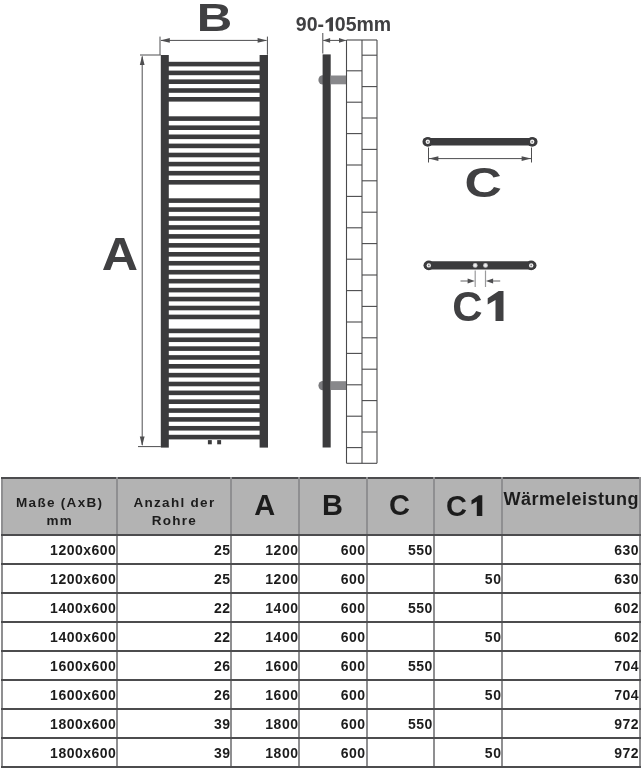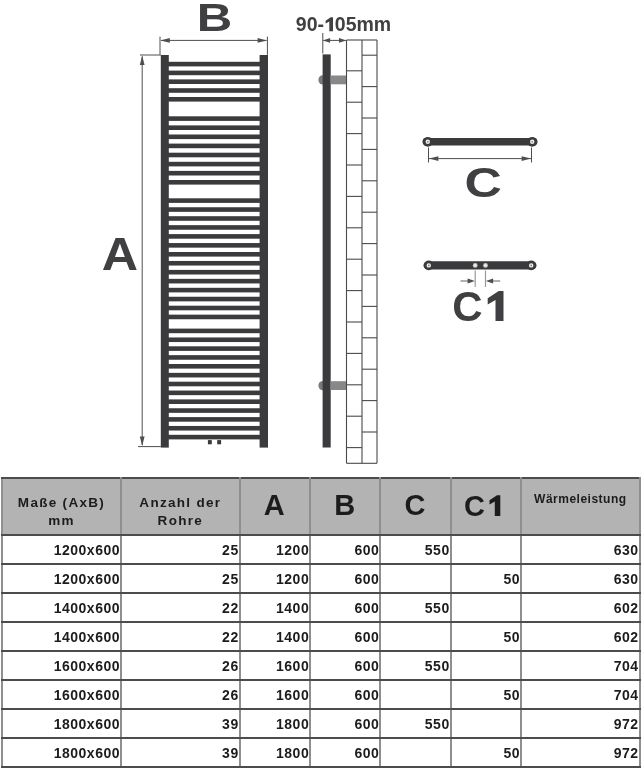--- a/index.html
+++ b/index.html
@@ -5,21 +5,21 @@
 #page{position:relative;width:641px;height:768px;background:#ffffff;overflow:hidden;
   font-family:'Liberation Sans',sans-serif;}
 table{position:absolute;left:1px;top:477px;border-collapse:collapse;table-layout:fixed;
   font-family:'Liberation Sans',sans-serif;}
 td,th{border-top:2px solid #4c4c4e;border-bottom:2px solid #4c4c4e;
   border-left:2px solid #8f8f91;border-right:2px solid #8f8f91;
   text-align:center;vertical-align:middle;font-weight:bold;color:#1c1c1c;padding:0;}
 thead th{background:#b3b3b3;font-size:13.5px;line-height:18px;letter-spacing:1.3px;}
 thead th.two{padding-top:10px;}
 thead th.big{font-size:29px;padding-bottom:3px;}
-thead th.wl{font-size:12px;letter-spacing:0.5px;padding-bottom:16px;}
+thead th.wl{font-size:18px;letter-spacing:0.5px;padding-bottom:16px;}
 td{font-size:14px;letter-spacing:0.5px;text-align:right;}
 </style></head>
 <body>
 <div id="page">
 <svg width="641" height="477" viewBox="0 0 641 477" style="position:absolute;left:0;top:0">
 <rect x="160.8" y="55.0" width="8" height="392.6" fill="#3b3b3d"></rect>
 <rect x="259.6" y="55.0" width="8.4" height="392.6" fill="#3b3b3d"></rect>
 <rect x="167" y="61.80" width="94" height="4.6" fill="#3b3b3d"></rect>
 <rect x="167" y="70.60" width="94" height="4.6" fill="#3b3b3d"></rect>
 <rect x="167" y="79.40" width="94" height="4.6" fill="#3b3b3d"></rect>

